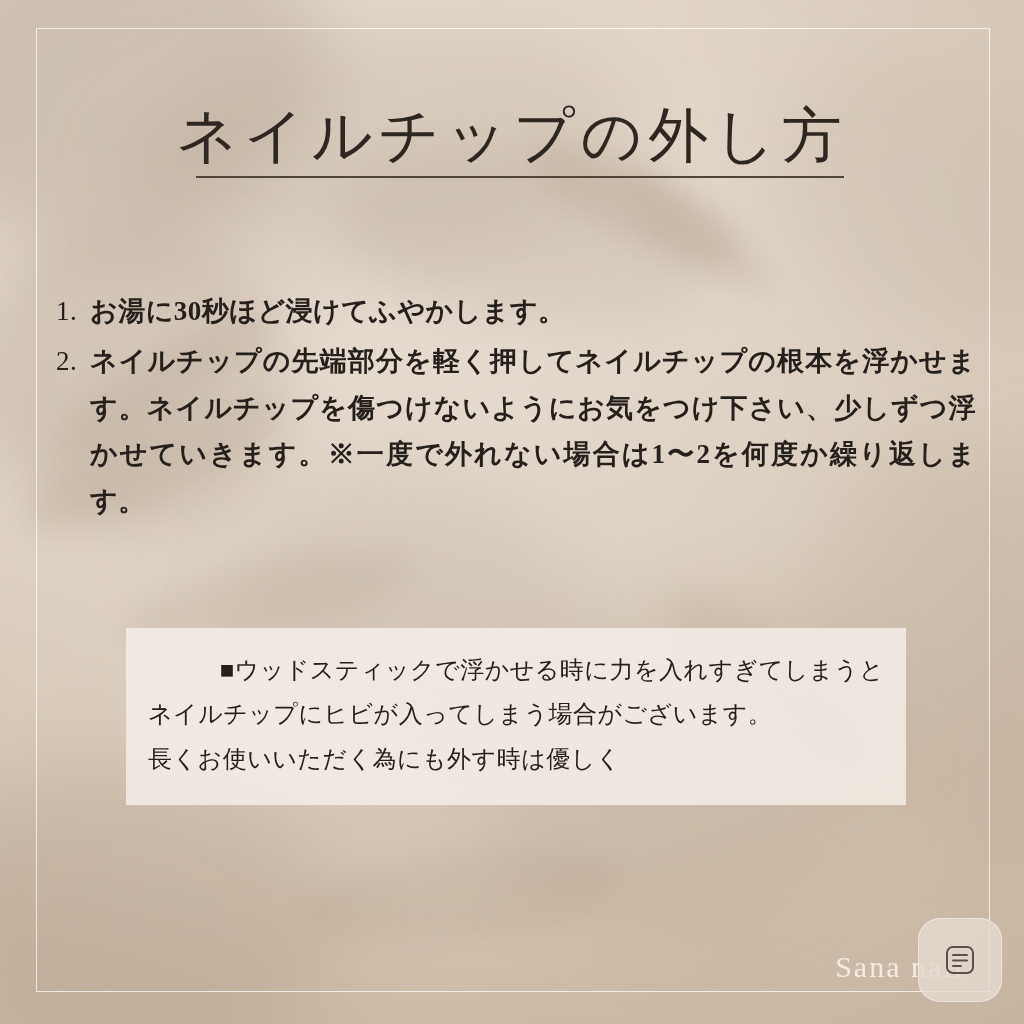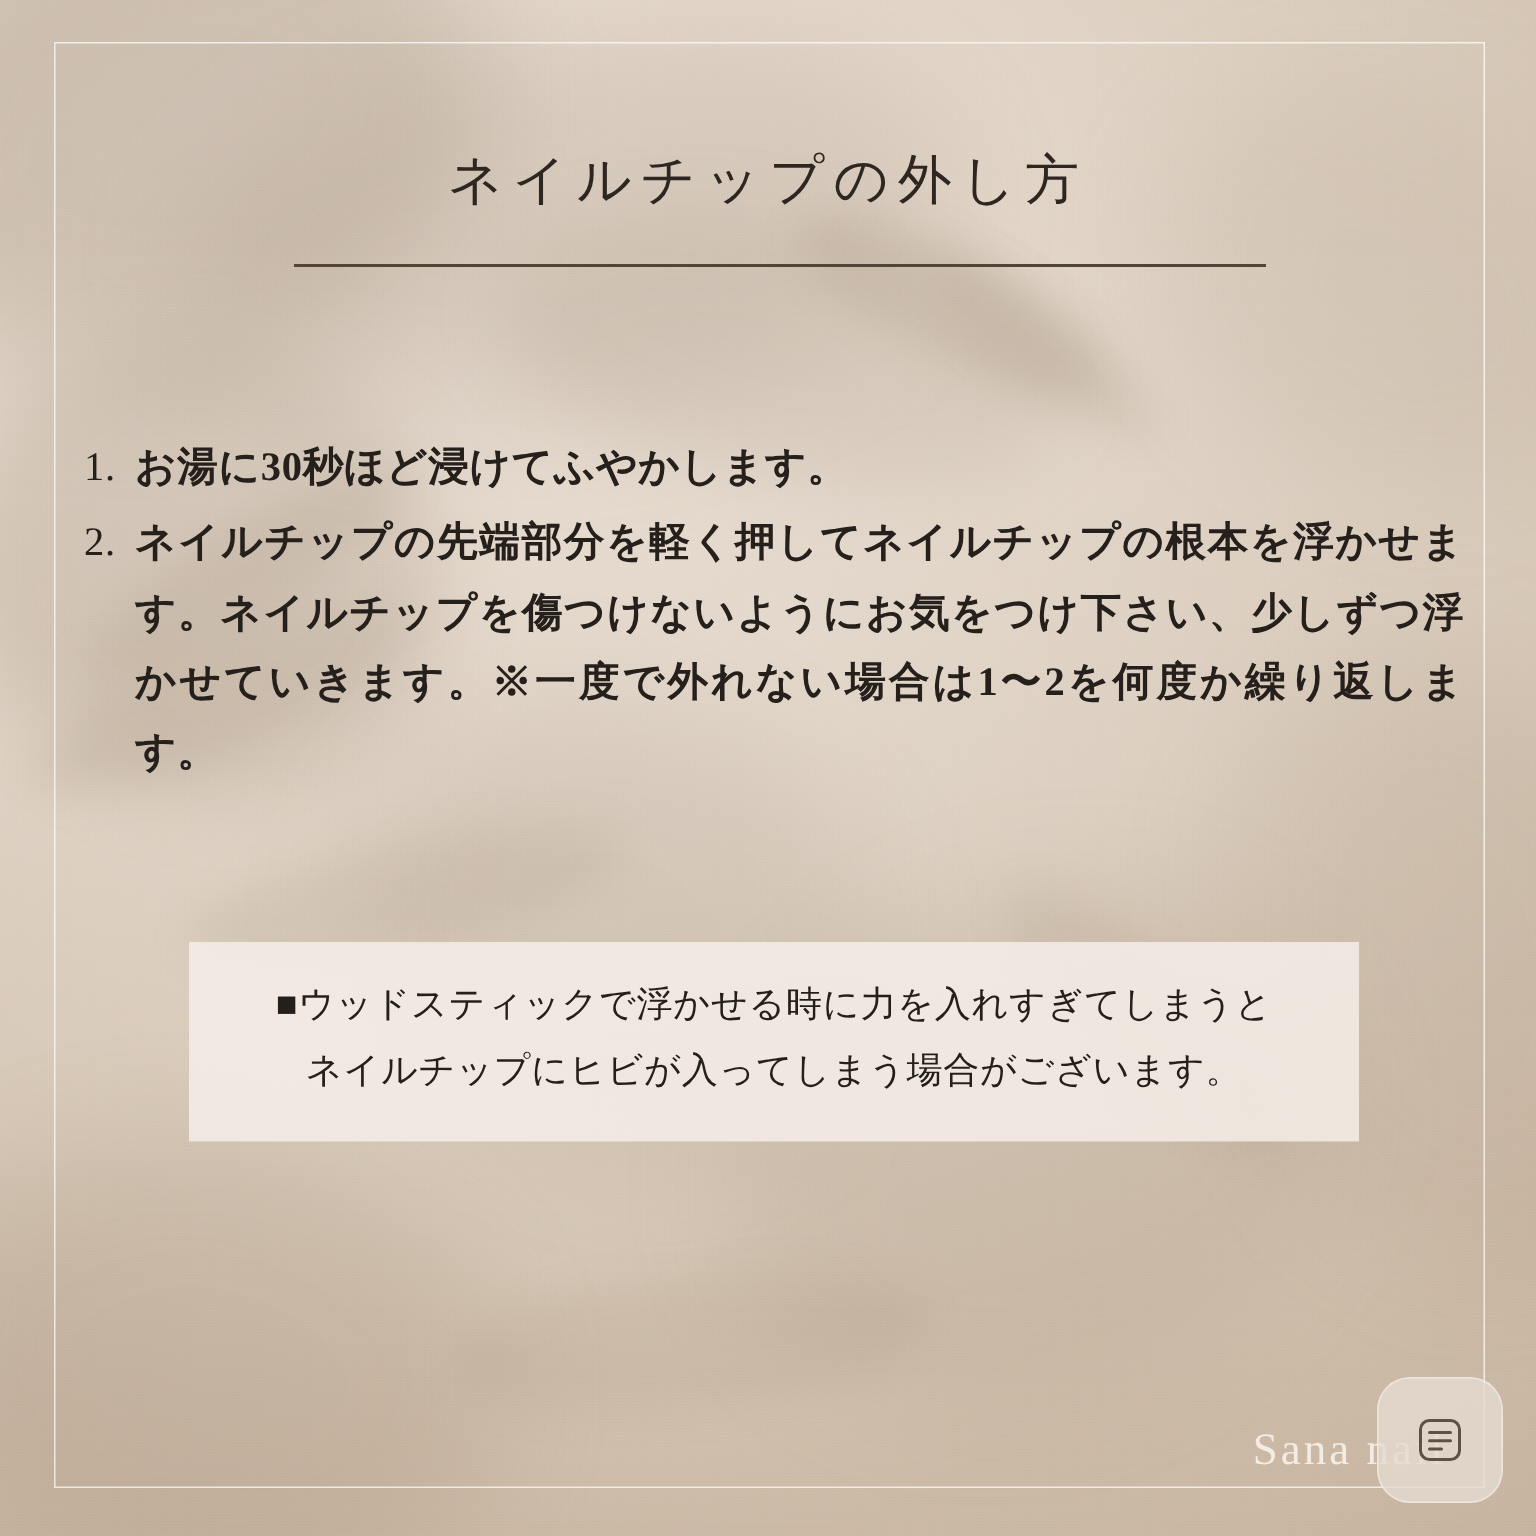--- a/index.html
+++ b/index.html
@@ -73,21 +73,21 @@
     inset: 0;
     color: #2b2520;
   }
 
   .title {
     position: absolute;
     top: 96px;
     left: 0;
     width: 100%;
     text-align: center;
-    font-size: 36px;
+    font-size: 60px;
     letter-spacing: 6px;
     color: #2e2721;
     font-weight: 400;
     white-space: nowrap;
   }
   .title-underline {
     position: absolute;
     top: 176px;
     left: 196px;
     width: 648px;
@@ -130,22 +130,22 @@
     background: rgba(245,237,232,0.86);
     padding: 20px 22px 24px 22px;
     box-sizing: border-box;
   }
   .note-line {
     font-size: 24px;
     line-height: 1.85;
     color: #241f1b;
     letter-spacing: 0.5px;
   }
-  .note-line.indent { text-align: center; }
-  .note-line.lead { text-align: center; }
+  .note-line.indent { }
+  .note-line.lead { text-align: right; }
 
   .signature {
     position: absolute;
     right: 60px;
     bottom: 40px;
     font-size: 30px;
     letter-spacing: 2px;
     color: #f3ece4;
     font-family: "Liberation Serif", "DejaVu Serif", serif;
   }
@@ -206,20 +206,21 @@
       </div>
       <div class="step">
         <span class="step-num">2.</span>
         <span class="step-text">ネイルチップの先端部分を軽く押してネイルチップの根本を浮かせます。ネイルチップを傷つけないようにお気をつけ下さい、少しずつ浮かせていきます。※一度で外れない場合は1〜2を何度か繰り返します。</span>
       </div>
     </div>
 
     <div class="notebox">
       <div class="note-line lead">■ウッドスティックで浮かせる時に力を入れすぎてしまうと</div>
       <div class="note-line indent">ネイルチップにヒビが入ってしまう場合がございます。</div>
+      <div class="note-line indent">長くお使いいただく為にも外す時は優しく</div>
     </div>
 
     <div class="signature">Sana nail</div>
 
     <div class="fab">
       <svg width="36" height="36" viewBox="0 0 36 36" aria-hidden="true">
         <rect x="5" y="5" width="26" height="26" rx="6" fill="none" stroke="#5c5148" stroke-width="2"></rect>
         <line x1="11" y1="13" x2="25" y2="13" stroke="#5c5148" stroke-width="2" stroke-linecap="round"></line>
         <line x1="11" y1="18.5" x2="25" y2="18.5" stroke="#5c5148" stroke-width="2" stroke-linecap="round"></line>
         <line x1="11" y1="24" x2="19" y2="24" stroke="#5c5148" stroke-width="2" stroke-linecap="round"></line>

